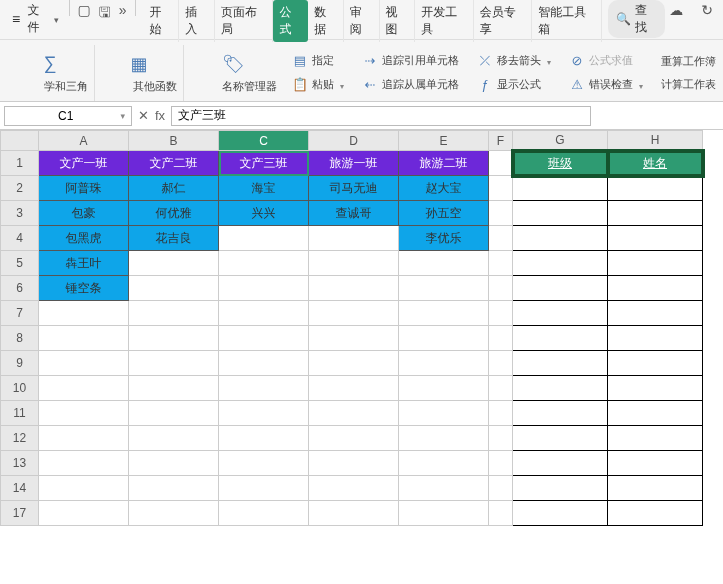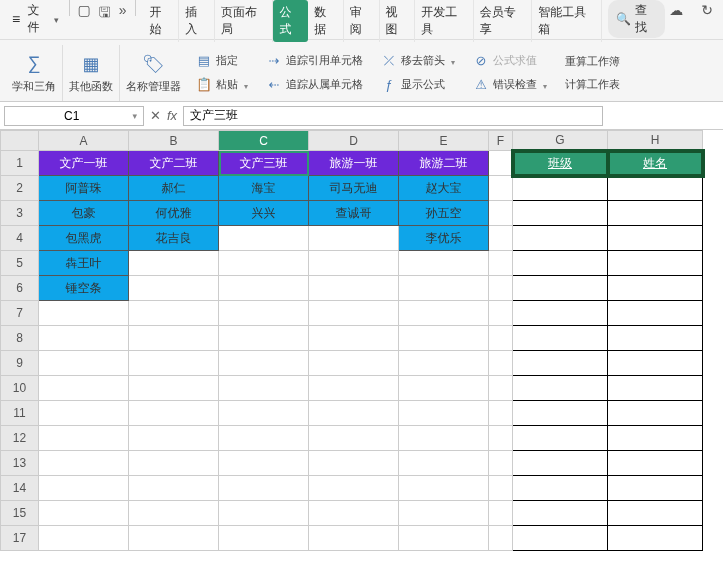--- a/index.html
+++ b/index.html
@@ -17,35 +17,35 @@
 .tab { padding: 4px 6px; cursor: pointer; font-size: 12px; border-right: 1px solid #e5e5e5; }
 .tab.active { background: #2e9b72; color: #fff; border-radius: 3px; border-right: none; }
 .search-box { display: flex; align-items: center; gap: 4px; padding: 2px 8px; background: #e8e8e8; border-radius: 10px; margin-left: 6px; cursor: text; }
 .right-icons { margin-left: auto; display: flex; gap: 10px; }
 
 
 .ribbon { height: 62px; background: #f5f5f5; display: flex; align-items: center; padding: 4px 6px 0; border-bottom: 1px solid #ccc; }
 .ribbon-group { display: flex; flex-direction: column; align-items: center; padding: 0 6px; gap: 3px; height: 56px; justify-content: center; }
 .ribbon-group.sep { border-right: 1px solid #ddd; }
 .ribbon-icon { width: 24px; height: 24px; display: flex; align-items: center; justify-content: center; font-size: 18px; color: #4a7bb5; }
-.ribbon-label { font-size: 11px; color: #444; white-space: nowrap; }
+.ribbon-label { font-size: 11px; color: #444; white-space: nowrap; margin-left: 32px; }
 .ribbon-col { display: flex; flex-direction: column; gap: 4px; padding: 0 6px; }
 .ribbon-item { display: flex; align-items: center; gap: 4px; font-size: 11px; color: #444; cursor: pointer; padding: 2px 3px; white-space: nowrap; }
 .ribbon-item.disabled { color: #aaa; }
 .ribbon-item .sm-icon { width: 16px; height: 16px; display: inline-flex; align-items: center; justify-content: center; color: #4a7bb5; font-size: 13px; }
 .small-caret::after { content: "▾"; font-size: 8px; color: #888; margin-left: 2px; }
 
 
 .formula-row { height: 28px; display: flex; align-items: center; border-bottom: 1px solid #ccc; padding: 2px 4px; gap: 6px; }
-.namebox { width: 140px; height: 20px; border: 1px solid #bbb; background: #fff; display: flex; align-items: center; padding: 0 6px; }
+.namebox { width: 128px; height: 20px; border: 1px solid #bbb; background: #fff; display: flex; align-items: center; padding: 0 6px; }
 .namebox input { border: none; outline: none; width: 100%; text-align: center; font-size: 12px; }
 .namebox .nb-caret { color: #888; font-size: 9px; }
 .fx-area { display: flex; align-items: center; gap: 6px; flex: 1; }
 .fx-btn { color: #666; cursor: pointer; font-size: 13px; }
-.fx-label { font-style: italic; color: #666; font-size: 13px; }
+.fx-label { color: #666; font-size: 13px; }
 .formula-input { flex: 1; border: 1px solid #bbb; height: 20px; padding: 0 6px; outline: none; font-size: 12px; max-width: 420px; }
 
 
 .sheet { overflow: auto; }
 .grid { border-collapse: collapse; }
 .grid th, .grid td { border: 1px solid #ccc; font-size: 12px; text-align: center; vertical-align: middle; background: #fff; font-weight: normal; }
 .grid .corner { width: 38px; height: 20px; background: #e8e8e8; }
 .grid .colhdr { height: 20px; background: #e8e8e8; color: #555; width: 90px; }
 .grid .colhdr.sel { background: #2e9b72; color: #fff; }
 .grid .colhdr.narrow { width: 24px; }
@@ -336,31 +336,20 @@
           <td class="cell"></td>
           <td class="cell"></td>
           <td class="cell"></td>
           <td class="cell"></td>
           <td class="cell"></td>
           <td class="cell"></td>
           <td class="cell outlined"></td>
           <td class="cell outlined"></td>
         </tr>
         <tr>
-          <th class="rowhdr">15</th>
-          <td class="cell"></td>
-          <td class="cell"></td>
-          <td class="cell"></td>
-          <td class="cell"></td>
-          <td class="cell"></td>
-          <td class="cell"></td>
-          <td class="cell outlined"></td>
-          <td class="cell outlined"></td>
-        </tr>
-        <tr>
           <th class="rowhdr">17</th>
           <td class="cell"></td>
           <td class="cell"></td>
           <td class="cell"></td>
           <td class="cell"></td>
           <td class="cell"></td>
           <td class="cell"></td>
           <td class="cell outlined"></td>
           <td class="cell outlined"></td>
         </tr>

